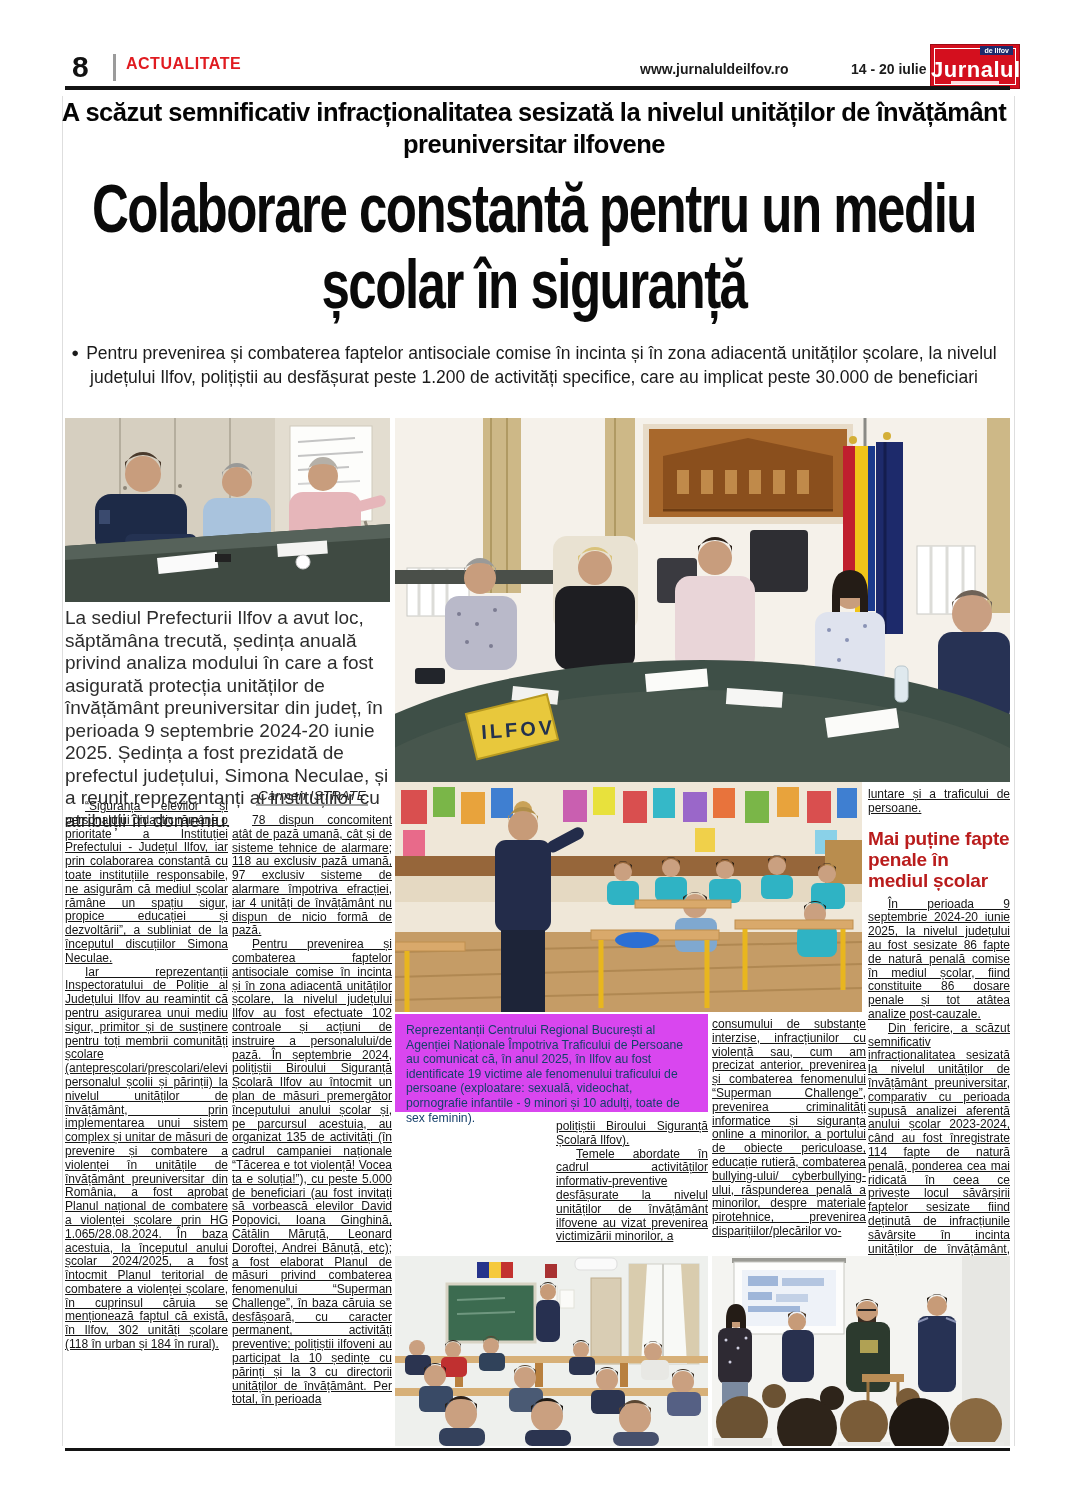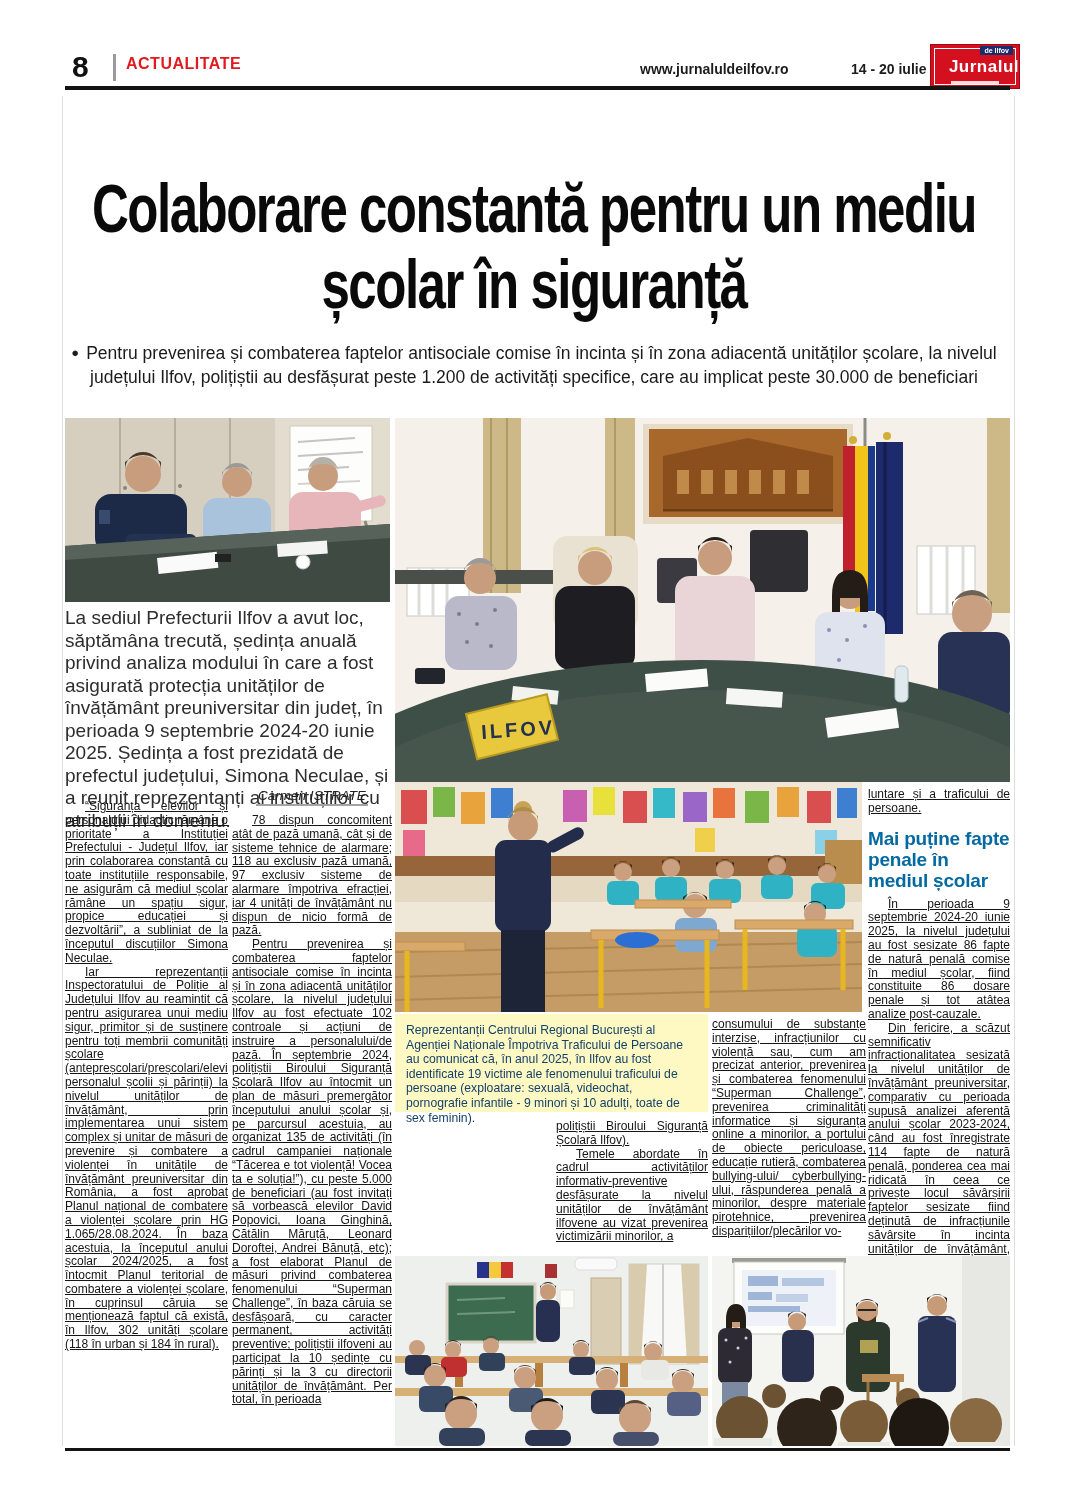--- a/index.html
+++ b/index.html
@@ -10,21 +10,21 @@
   .abs{position:absolute;}
   
   .page-num{left:72px;top:50px;font-size:30px;font-weight:bold;color:#111;}
   .hdr-sep{left:113px;top:54px;width:3px;height:27px;background:#9b9b9b;}
   .section-title{left:126px;top:55px;font-size:16px;font-weight:bold;color:#e01b20;letter-spacing:.5px;}
   .site-url{left:640px;top:61px;font-size:14px;font-weight:bold;color:#1c1c1c;}
   .date-range{left:851px;top:61px;font-size:14px;font-weight:bold;color:#1c1c1c;}
   .hdr-rule{left:65px;top:86px;width:945px;height:4px;background:#141414;}
   .logo{left:930px;top:44px;width:90px;height:45px;background:#d40f1e;border:1px solid #9e0a14;box-sizing:border-box;}
   .logo-inner{position:absolute;left:3px;top:3px;right:3px;bottom:3px;border:1px solid #ffffff;}
-  .logo-main{position:absolute;left:0;right:0;top:12px;text-align:right;color:#ffffff;font-size:17px;font-weight:bold;letter-spacing:.5px;}
+  .logo-main{position:absolute;left:0;right:0;top:12px;text-align:center;color:#ffffff;font-size:22px;font-weight:bold;letter-spacing:.5px;}
   .logo-top{position:absolute;right:6px;top:1px;background:#1d2a6b;color:#ffffff;font-size:7px;font-weight:bold;padding:1px 4px;}
   .logo-slogan{position:absolute;left:20px;right:20px;bottom:4px;height:3px;background:#ffffff;opacity:.85;}
   
   .edge{width:1px;background:#dedede;top:96px;height:1350px;}
   
   .kicker{left:39px;top:96px;width:990px;text-align:center;font-size:25.5px;line-height:32px;font-weight:bold;color:#050505;letter-spacing:-.5px;}
   .headline{left:-106px;top:170px;width:1280px;text-align:center;font-size:68px;line-height:76px;font-weight:bold;color:#0a0a0a;letter-spacing:-2px;transform:scaleX(.75);transform-origin:center top;}
   .lead{left:66px;top:334px;width:936px;text-align:center;font-size:17.5px;line-height:24px;color:#1b1b1b;margin-top:7px;}
   .lead .bullet{font-size:13px;vertical-align:2px;margin-right:7px;}
   
@@ -33,23 +33,23 @@
   .byline span{border-bottom:2px solid #a3a3a3;padding:0 2px 1px;}
   .bodycol{font-size:12px;line-height:13.8px;text-align:justify;color:#151515;hyphens:auto;-webkit-hyphens:auto;}
   .bodycol p{margin:0;text-indent:20px;text-decoration:underline;}
   .bodycol p.noind{text-indent:0;}
   .col1{left:65px;top:800px;width:163px;height:648px;overflow:hidden;}
   .col2{left:232px;top:814px;width:160px;height:636px;overflow:hidden;}
   .col3{left:395px;top:1120px;width:156px;height:138px;overflow:hidden;}
   .col4{left:556px;top:1120px;width:152px;height:138px;overflow:hidden;}
   .col5{left:712px;top:1018px;width:154px;height:240px;overflow:hidden;}
   .col6{left:868px;top:788px;width:142px;height:470px;overflow:hidden;}
-  .subhead{font-size:19px;line-height:21px;font-weight:bold;color:#0369a1;margin:12px 0 7px;text-align:left;letter-spacing:-.2px;}
-  
-  .caption{left:395px;top:1014px;width:313px;height:98px;box-sizing:border-box;background:#fef9c3;color:#15406b;font-size:12.2px;line-height:14.6px;padding:9px 11px;}
+  .subhead{font-size:19px;line-height:21px;font-weight:bold;color:#b91c1c;margin:12px 0 7px;text-align:left;letter-spacing:-.2px;}
+  
+  .caption{left:395px;top:1014px;width:313px;height:98px;box-sizing:border-box;background:#d946ef;color:#15406b;font-size:12.2px;line-height:14.6px;padding:9px 11px;}
   
   .photo{display:block;}
   .ph1{left:65px;top:418px;}
   .ph2{left:395px;top:418px;}
   .ph3{left:395px;top:782px;}
   .ph4{left:395px;top:1256px;}
   .ph5{left:712px;top:1256px;}
   
   .bottom-rule{left:65px;top:1448px;width:945px;height:3px;background:#141414;}
 </style>
@@ -66,20 +66,21 @@
   <div class="abs logo">
     <div class="logo-inner"></div>
     <div class="logo-top">de Ilfov</div>
     <div class="logo-main">Jurnalul</div>
     <div class="logo-slogan"></div>
   </div>
   <div class="abs hdr-rule"></div>
   <div class="abs edge" style="left:62px;"></div>
   <div class="abs edge" style="left:1014px;"></div>
 
+  <div class="abs kicker">A scăzut semnificativ infracționalitatea sesizată la nivelul unităților de învățământ preuniversitar ilfovene</div>
   <div class="abs headline">Colaborare constantă pentru un mediu școlar în siguranță</div>
   <div class="abs lead">
     <span class="bullet">●</span><span>Pentru prevenirea și combaterea faptelor antisociale comise în incinta și în zona adiacentă unităților școlare, la nivelul județului Ilfov, polițiștii au desfășurat peste 1.200 de activități specifice, care au implicat peste 30.000 de beneficiari</span>
   </div>
 
   <svg class="abs photo ph1" width="325" height="184" viewBox="0 0 325 184">
     <rect width="325" height="184" fill="#d6cfc0"></rect>
     <rect x="210" width="115" height="184" fill="#e3ddd0"></rect>
     <line x1="55" y1="0" x2="55" y2="130" stroke="#b5ae9e" stroke-width="2"></line>
     <line x1="110" y1="0" x2="110" y2="125" stroke="#b5ae9e" stroke-width="2"></line>

